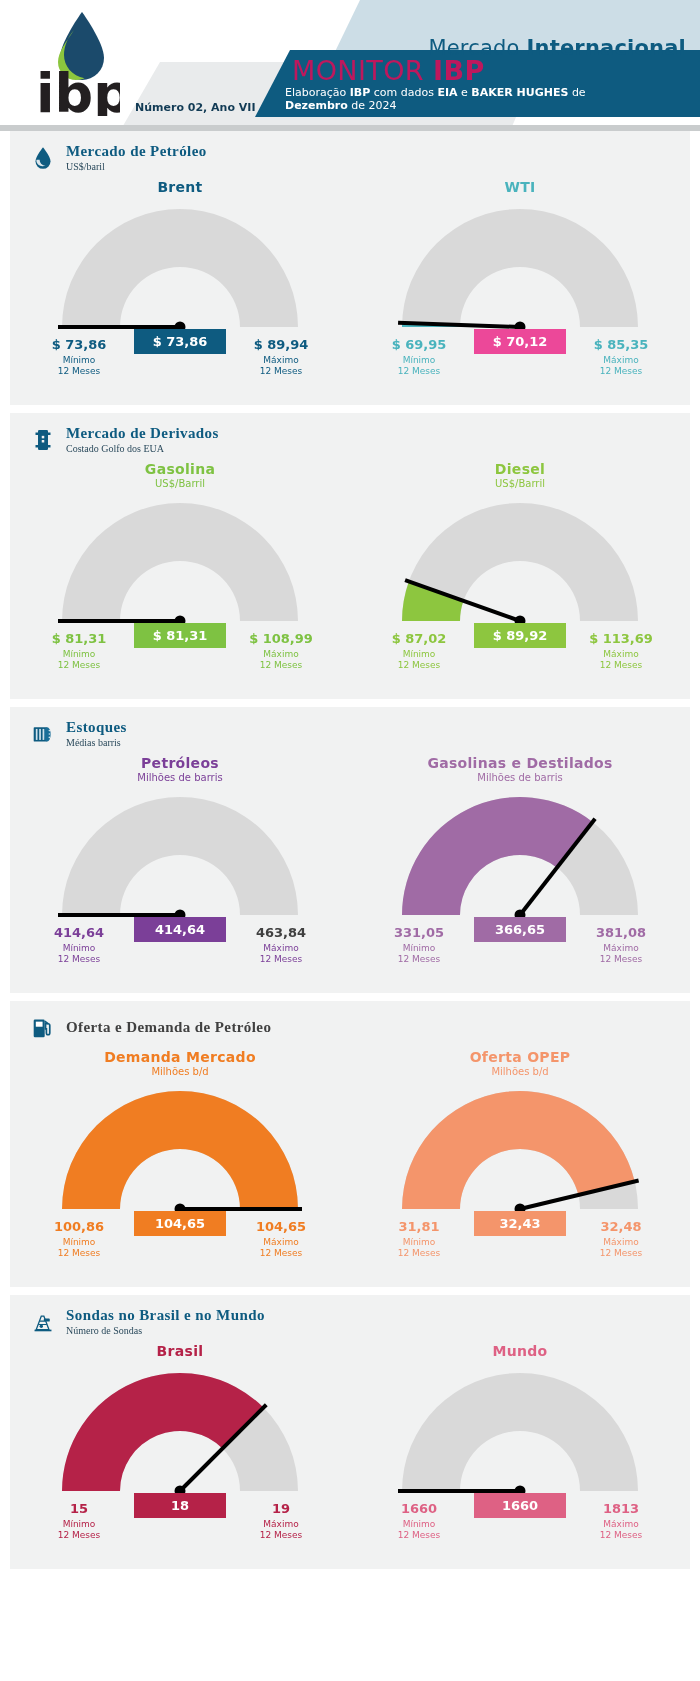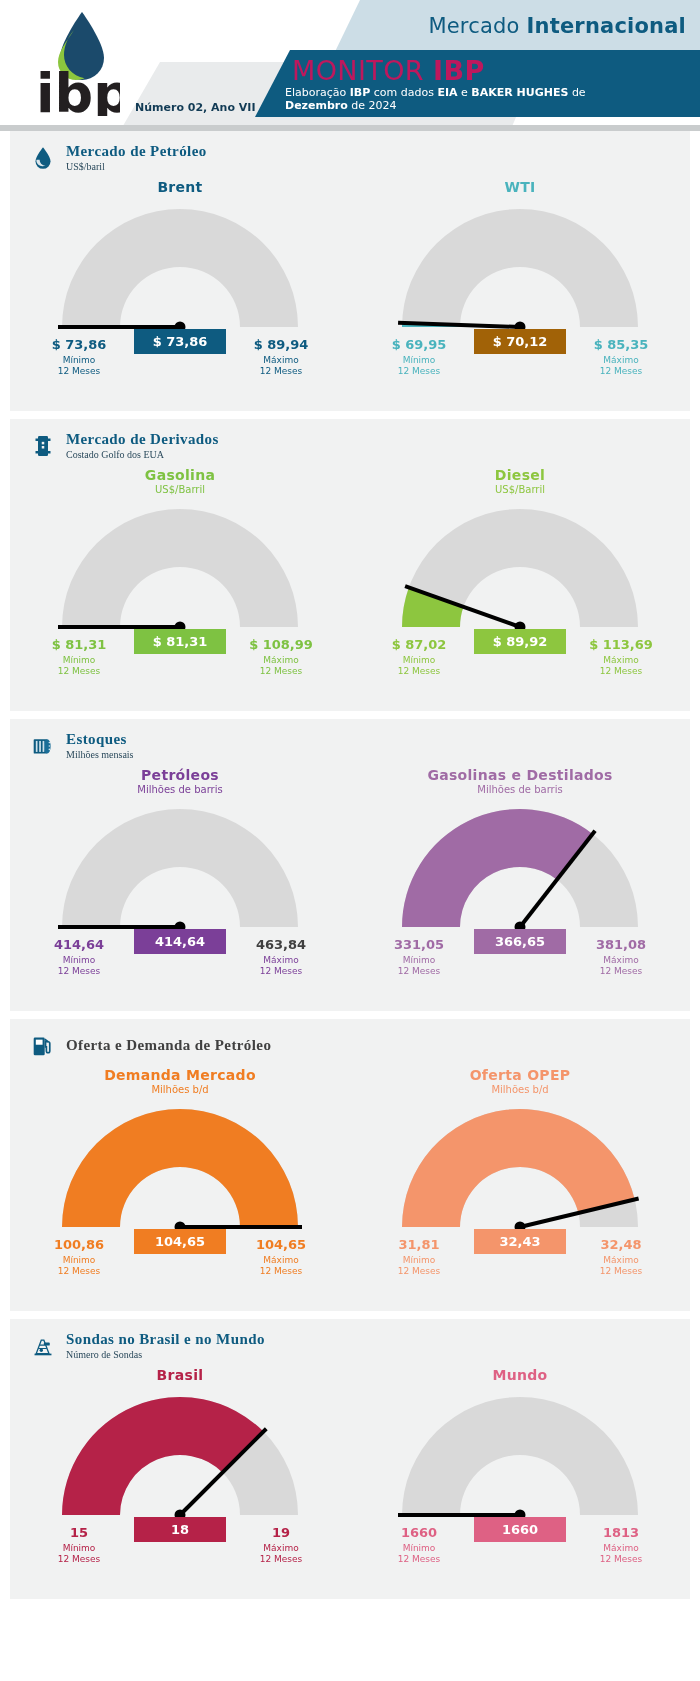--- a/index.html
+++ b/index.html
@@ -21,21 +21,21 @@
     position:absolute; left:120px; top:62px; width:420px; height:69px;
     background:#e9ebec;
     clip-path: polygon(40px 0, 420px 0, 390px 69px, 0 69px);
   }
   .hdr-bluebar {
     position:absolute; left:255px; top:50px; width:445px; height:67px;
     background:#0e5b80;
     clip-path: polygon(35px 0, 445px 0, 445px 67px, 0 67px);
   }
   .hdr-mercado {
-    position:absolute; right:14px; top:14px;
+    position:absolute; right:14px; top:36px;
     font-size:21px; color:#0e5b80; letter-spacing:.2px; white-space:nowrap;
   }
   .hdr-mercado b { font-weight:bold; }
   .hdr-monitor {
     position:absolute; left:292px; top:55px;
     font-size:27px; color:#be185d; letter-spacing:.4px; white-space:nowrap;
   }
   .hdr-monitor b { font-weight:bold; }
   .hdr-sub {
     position:absolute; left:285px; top:86px; width:400px;
@@ -56,21 +56,21 @@
     position:relative; margin:0 10px 8px 10px; width:680px;
     background:#f1f2f2;
   }
   .sec-head { display:flex; align-items:center; padding:12px 0 2px 20px; }
   .sec-icon { width:26px; height:30px; margin-right:10px; flex:0 0 auto; display:flex; align-items:center; justify-content:center;}
   .sec-titles { line-height:1.15;font-family:Liberation Serif, serif; }
   .sec-title { font-size:15px; font-weight:bold; color:#0e5b80; letter-spacing:.4px; }
   .sec-sub { font-size:10px; color:#2b4a5c; margin-top:1px; }
 
   .gauges { display:flex; }
-  .gcell { width:340px; position:relative; padding-bottom:28px; }
+  .gcell { width:340px; position:relative; padding-bottom:22px; }
   .gtitle { text-align:center; font-size:14px; font-weight:bold; letter-spacing:.3px; margin-top:4px; }
   .gsub   { text-align:center; font-size:10px; margin-top:1px; }
   .gwrap  { position:relative; width:340px; height:140px; margin-top:6px; }
   .gsvg   { position:absolute; left:50%; top:0; transform:translateX(-50%); }
 
   .gfoot { position:relative; width:340px; height:46px; margin-top:-4px; }
   .gmin, .gmax {
     position:absolute; top:0; width:110px; text-align:center;
   }
   .gmin { left:14px; } .gmax { right:14px; }
@@ -164,21 +164,21 @@
     <path d="M7 125.99999999999999 A118 118 0 0 1 7.070452094113193 121.92302431781225 L65.03582309870163 123.92696151753165 A60 60 0 0 0 65 125.99999999999999 Z" fill="#49b3bd"></path>
     <line x1="125" y1="126" x2="3.0728403006933007" y2="121.78482175231436" stroke="#000" stroke-width="4" stroke-linecap="butt"></line>
     <circle cx="125" cy="126" r="5.5" fill="#000"></circle>
   </svg>
           </div>
         <div class="gfoot">
           <div class="gmin">
             <div class="gnum" style="color:#49b3bd">$ 69,95</div>
             <div class="glbl" style="color:#49b3bd">Mínimo<br>12 Meses</div>
           </div>
-          <div class="gval" style="background:#a16207">$ 70,12</div>
+          <div class="gval" style="background:#ec4899">$ 70,12</div>
           <div class="gmax">
             <div class="gnum" style="color:#49b3bd">$ 85,35</div>
             <div class="glbl" style="color:#49b3bd">Máximo<br>12 Meses</div>
           </div>
         </div>
       </div>
       </div>
     </div>
     <div class="section">
     <div class="sec-head">
@@ -254,21 +254,21 @@
             <rect x="4.5" y="7" width="2" height="13" fill="#cfe2ec"></rect>
             <rect x="8.5" y="7" width="2" height="13" fill="#cfe2ec"></rect>
             <rect x="12.5" y="7" width="2" height="13" fill="#cfe2ec"></rect>
             <circle cx="20.5" cy="9" r=".9" fill="#cfe2ec"></circle>
             <circle cx="20.5" cy="13" r=".9" fill="#cfe2ec"></circle>
             <circle cx="20.5" cy="17" r=".9" fill="#cfe2ec"></circle>
           </svg>
         </span>
       <div class="sec-titles">
         <div class="sec-title" style="color:#0e5b80">Estoques</div>
-        <div class="sec-sub">Milhões mensais</div>
+        <div class="sec-sub">Médias barris</div>
       </div>
     </div>
     <div class="gauges">
       <div class="gcell">
         <div class="gtitle" style="color:#7b3f98">Petróleos</div>
         <div class="gsub" style="color:#7b3f98">Milhões de barris</div>
         <div class="gwrap">
             <svg class="gsvg" width="250" height="132" viewBox="0 0 250 132">
     <path d="M7 125.99999999999999 A118 118 0 0 1 243 126 L185 126 A60 60 0 0 0 65 125.99999999999999 Z" fill="#d9d9d9"></path>
 

